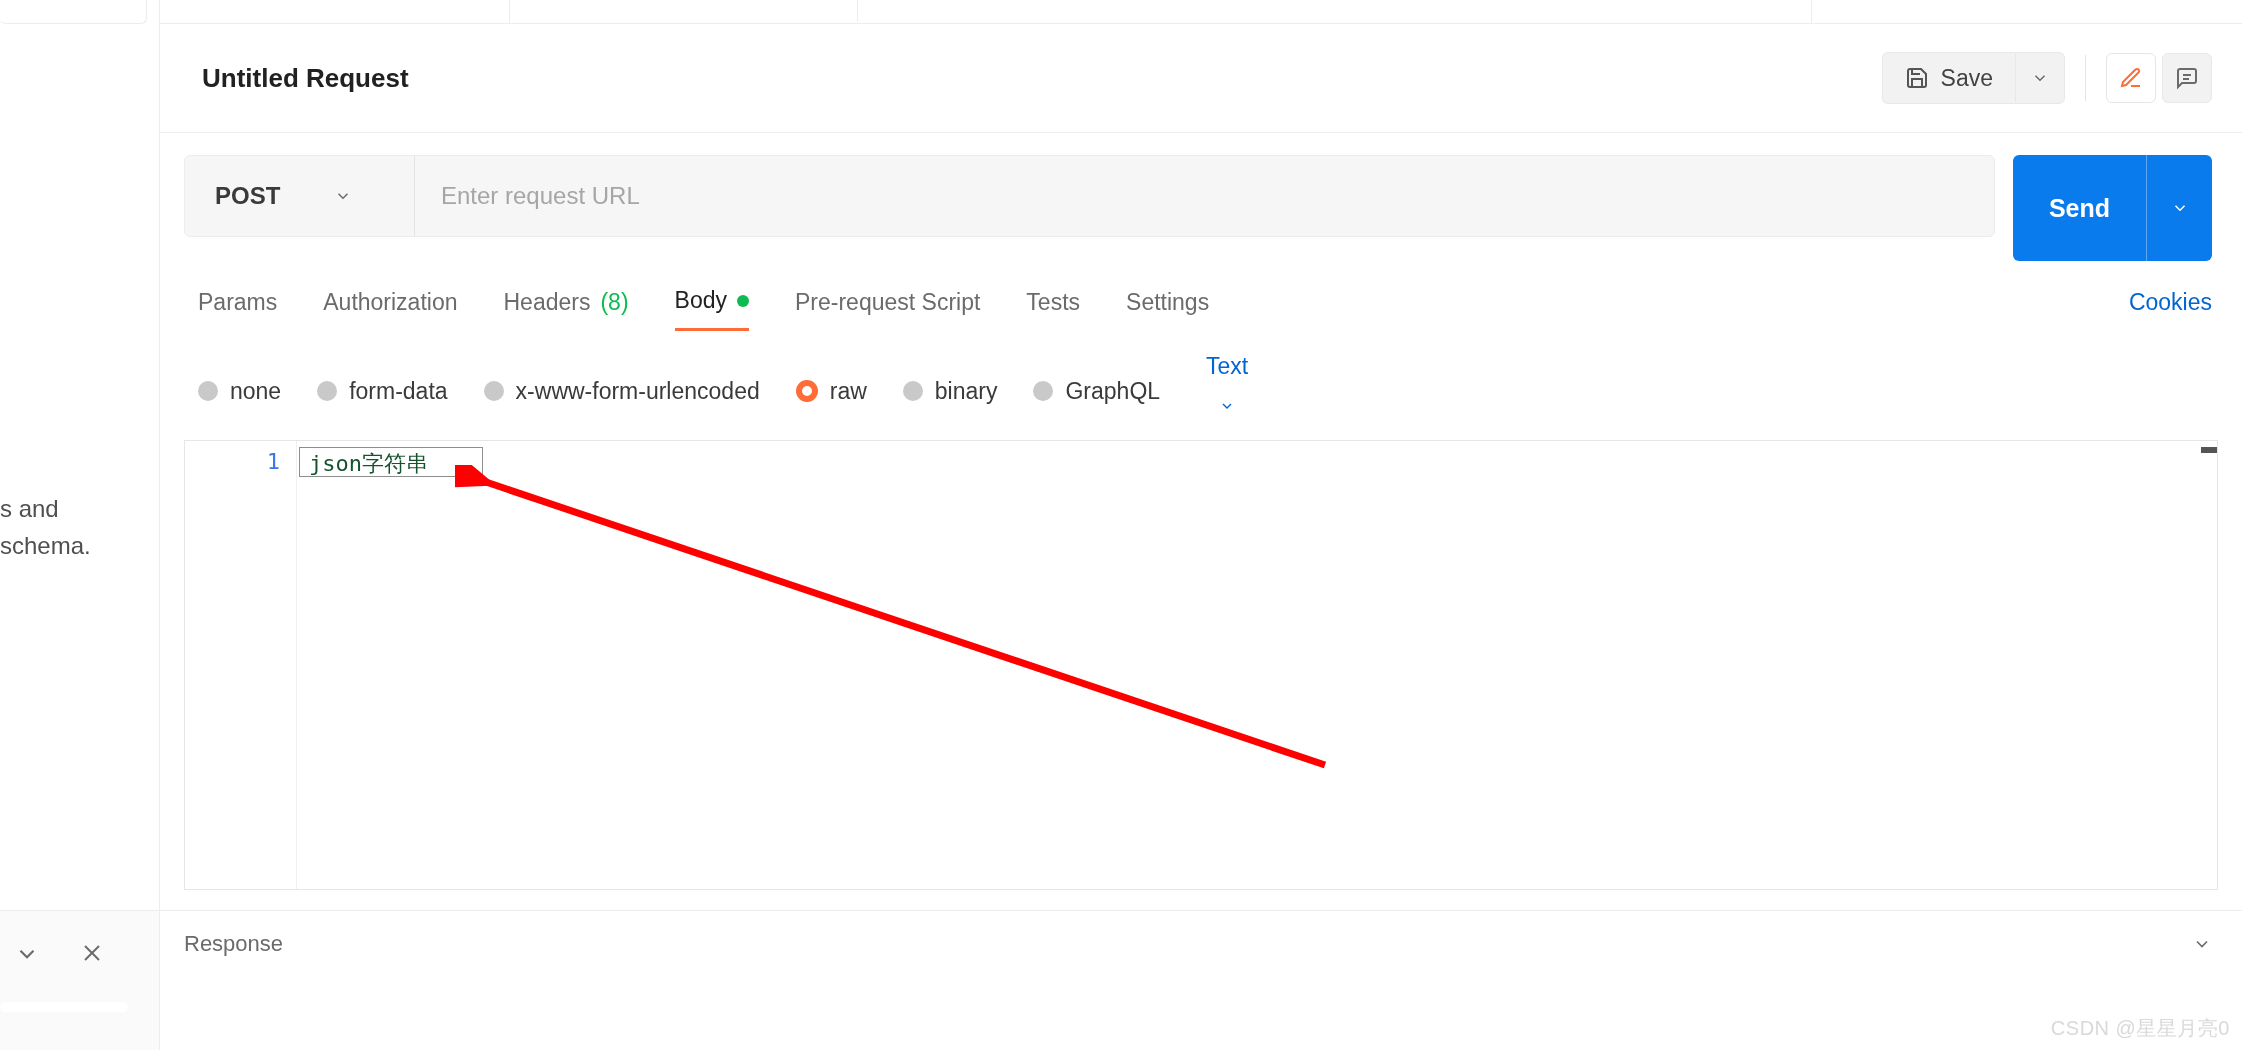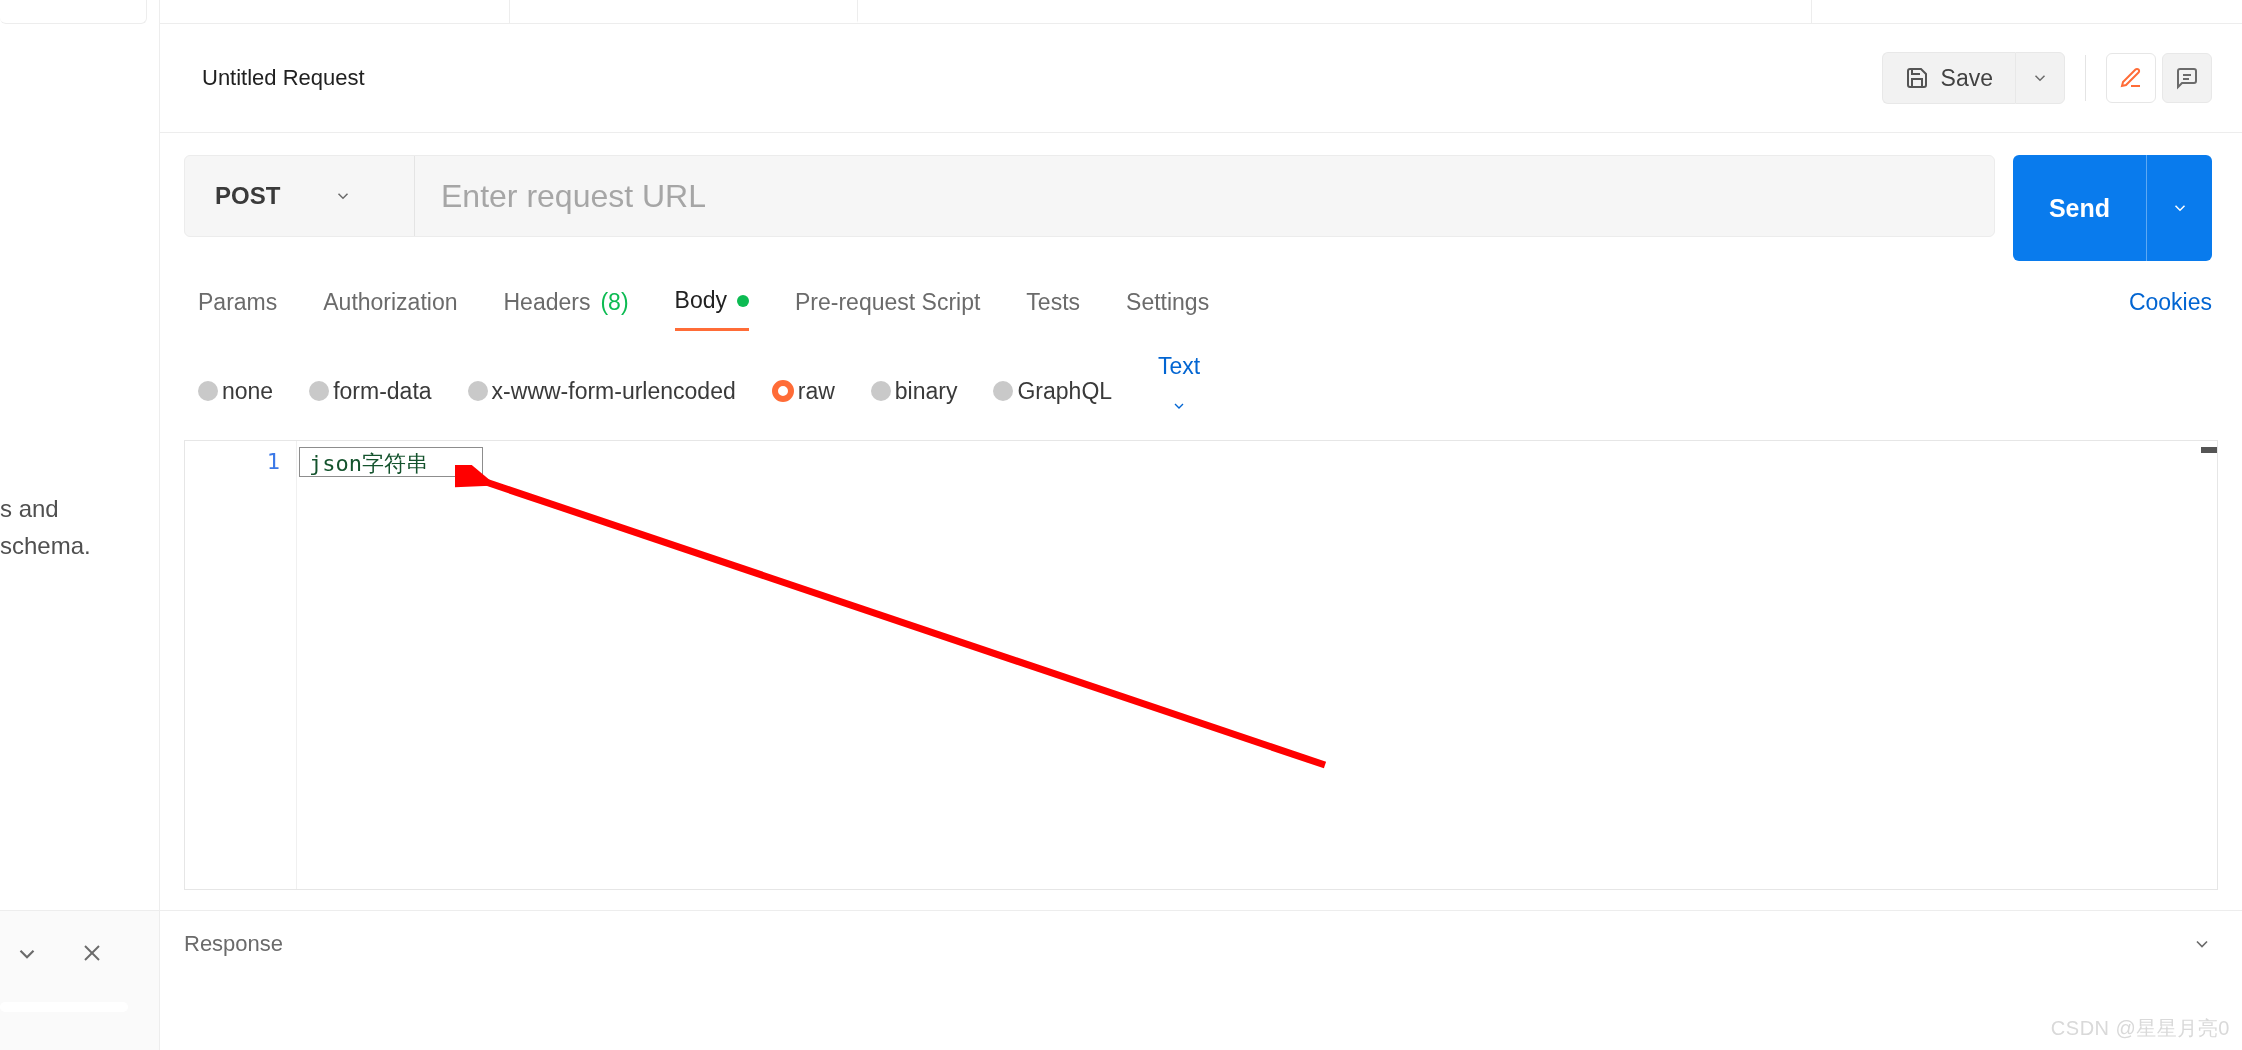--- a/index.html
+++ b/index.html
@@ -12,45 +12,45 @@
   .leftcol .footer .icons { display:flex; gap:40px; padding:30px 0 0 14px; }
   .leftcol .footer .chev, .leftcol .footer .x { width:26px; height:26px; }
   .leftcol .footer .bar { position:absolute; bottom:38px; left:0; width:128px; height:10px; background:#fff; border-radius:5px;}
   .main { flex:1; display:flex; flex-direction:column; }
   .tabstrip { height:24px; display:flex; border-bottom:1px solid #ededed;}
   .tabstrip .t { border-right:1px solid #ededed; height:100%;}
   .tabstrip .t.a{ width:350px;}
   .tabstrip .t.b{ width:348px; border-bottom:3px solid transparent;}
   .tabstrip .t.c{ width:954px;}
   .titlebar { display:flex; align-items:center; padding:28px 30px 28px 42px; border-bottom:1px solid #ededed;}
-  .titlebar .title { font-size:22px; font-weight:400; flex:0 0 auto;}
+  .titlebar .title { font-size:26px; font-weight:700; flex:0 0 auto;}
   .titlebar .spacer { flex:1; }
   .btn-group { display:flex; align-items:center; gap:0;}
   .save-btn { display:flex; align-items:center; background:#f2f2f2; border:1px solid #e8e8e8; border-right:none; height:52px; padding:0 22px; border-radius:6px 0 0 6px; gap:12px; font-size:23px; font-weight:500; color:#424242; cursor:pointer;}
   .save-caret { display:flex; align-items:center; justify-content:center; width:50px; height:52px; background:#f2f2f2; border:1px solid #e8e8e8; border-radius:0 6px 6px 0; cursor:pointer;}
   .vdiv { width:1px; height:46px; background:#e4e4e4; margin:0 20px;}
   .icon-btn { width:50px; height:50px; display:flex; align-items:center; justify-content:center; border:1px solid #e6e6e6; border-radius:6px; cursor:pointer; background:#fff;}
   .icon-btn.grey { background:#f2f2f2; border-color:#e8e8e8;}
   .reqrow { display:flex; padding:22px 30px 0 24px; gap:18px;}
   .method-url { flex:1; display:flex; background:#f6f6f6; border:1px solid #ececec; border-radius:6px; height:82px;}
   .method { display:flex; align-items:center; gap:54px; padding:0 26px 0 30px; font-size:24px; font-weight:600; color:#3a3a3a; border-right:1px solid #e4e4e4; cursor:pointer; min-width:230px;}
-  .urlin { flex:1; border:none; background:transparent; font-size:32px; padding:0 26px; color:#6b6b6b; outline:none;}
+  .urlin { flex:1; border:none; background:transparent; font-size:24px; padding:0 26px; color:#6b6b6b; outline:none;}
   .urlin::placeholder{color:#a6a6a6;}
   .send { display:flex; align-items:center; background:#097BED; color:#fff; border-radius:6px; height:106px; cursor:pointer;}
   .send .lbl{ padding:0 36px; font-size:25px; font-weight:600;}
   .send .car{ width:66px; height:100%; display:flex; align-items:center; justify-content:center; border-left:1px solid rgba(255,255,255,.35);}
   .tabs { display:flex; align-items:center; padding:26px 30px 0 38px; gap:46px; font-size:23px; color:#6b6b6b;}
   .tabs .tab{ cursor:pointer; padding-bottom:14px; display:flex; align-items:center; gap:10px;}
   .tabs .tab.active{ color:#212121; border-bottom:3px solid #ff6c37; font-weight:500;}
   .tabs .count{ color:#0cbb52;}
   .tabs .dot{ width:12px; height:12px; border-radius:50%; background:#0cbb52;}
   .tabs .grow{ flex:1;}
   .cookies{ color:#0265D2; font-weight:500; cursor:pointer; padding-bottom:14px;margin-left:44px;}
   .radios { display:flex; align-items:center; gap:36px; padding:22px 30px 18px 38px; font-size:23px; color:#3a3a3a;}
-  .radio { display:flex; align-items:center; gap:4px; cursor:pointer;margin-top:15px;}
+  .radio { display:flex; align-items:center; gap:12px; cursor:pointer;margin-top:15px;}
   .rdisc{ width:20px; height:20px; border-radius:50%; background:#c9c9c9;}
   .rdisc.sel{ background:#fff; border:6px solid #ff6c37; width:22px; height:22px;}
   .fmt { color:#0265D2; display:flex; align-items:center; gap:18px; cursor:pointer; margin-left:10px;flex-direction:column;}
   .editor-wrap { margin:8px 24px 0 24px; border:1px solid #e6e6e6; height:450px; position:relative; background:#fff;}
   .editor-wrap .gutter{ position:absolute; top:0; left:0; width:112px; bottom:0; text-align:right; padding:8px 16px 0 0; color:#9aa0a6; font-size:22px; font-family:ui-monospace,Menlo,Consolas,monospace; border-right:1px solid #f0f0f0; background:#fff;}
   .editor-wrap .code{ position:absolute; top:0; left:112px; right:0; bottom:0; padding:8px 12px 0 12px; font-size:22px; font-family:ui-monospace,Menlo,Consolas,monospace; color:#14532d;}
   .editor-wrap .cursorbox{ position:absolute; top:6px; left:114px; width:184px; height:30px; border:1px solid #8d8d8d; pointer-events:none;}
   .editor-wrap .scrolltick{ position:absolute; right:0; top:6px; width:16px; height:6px; background:#555;}
   .arrow-ovl { position:absolute; pointer-events:none; }
   .divider { height:1px; background:#ededed; margin-top:20px;}

